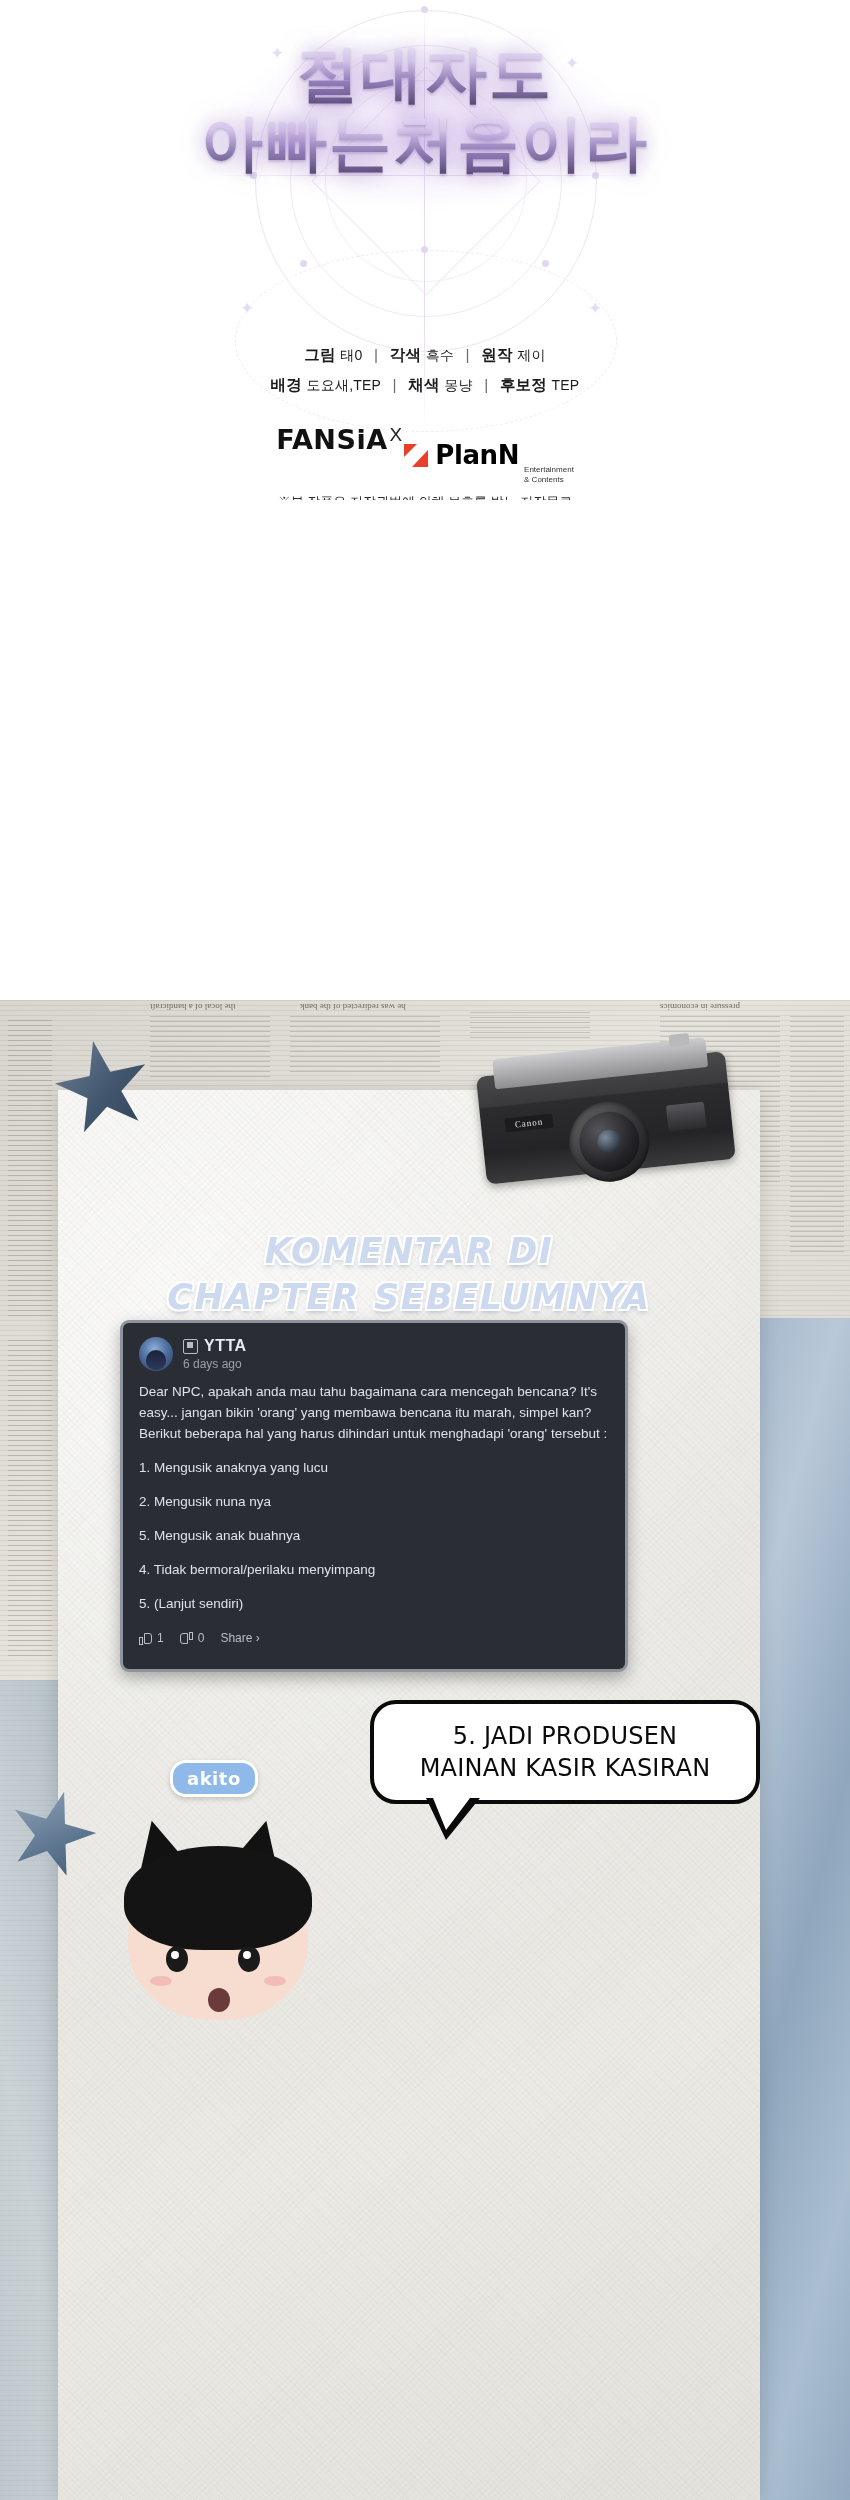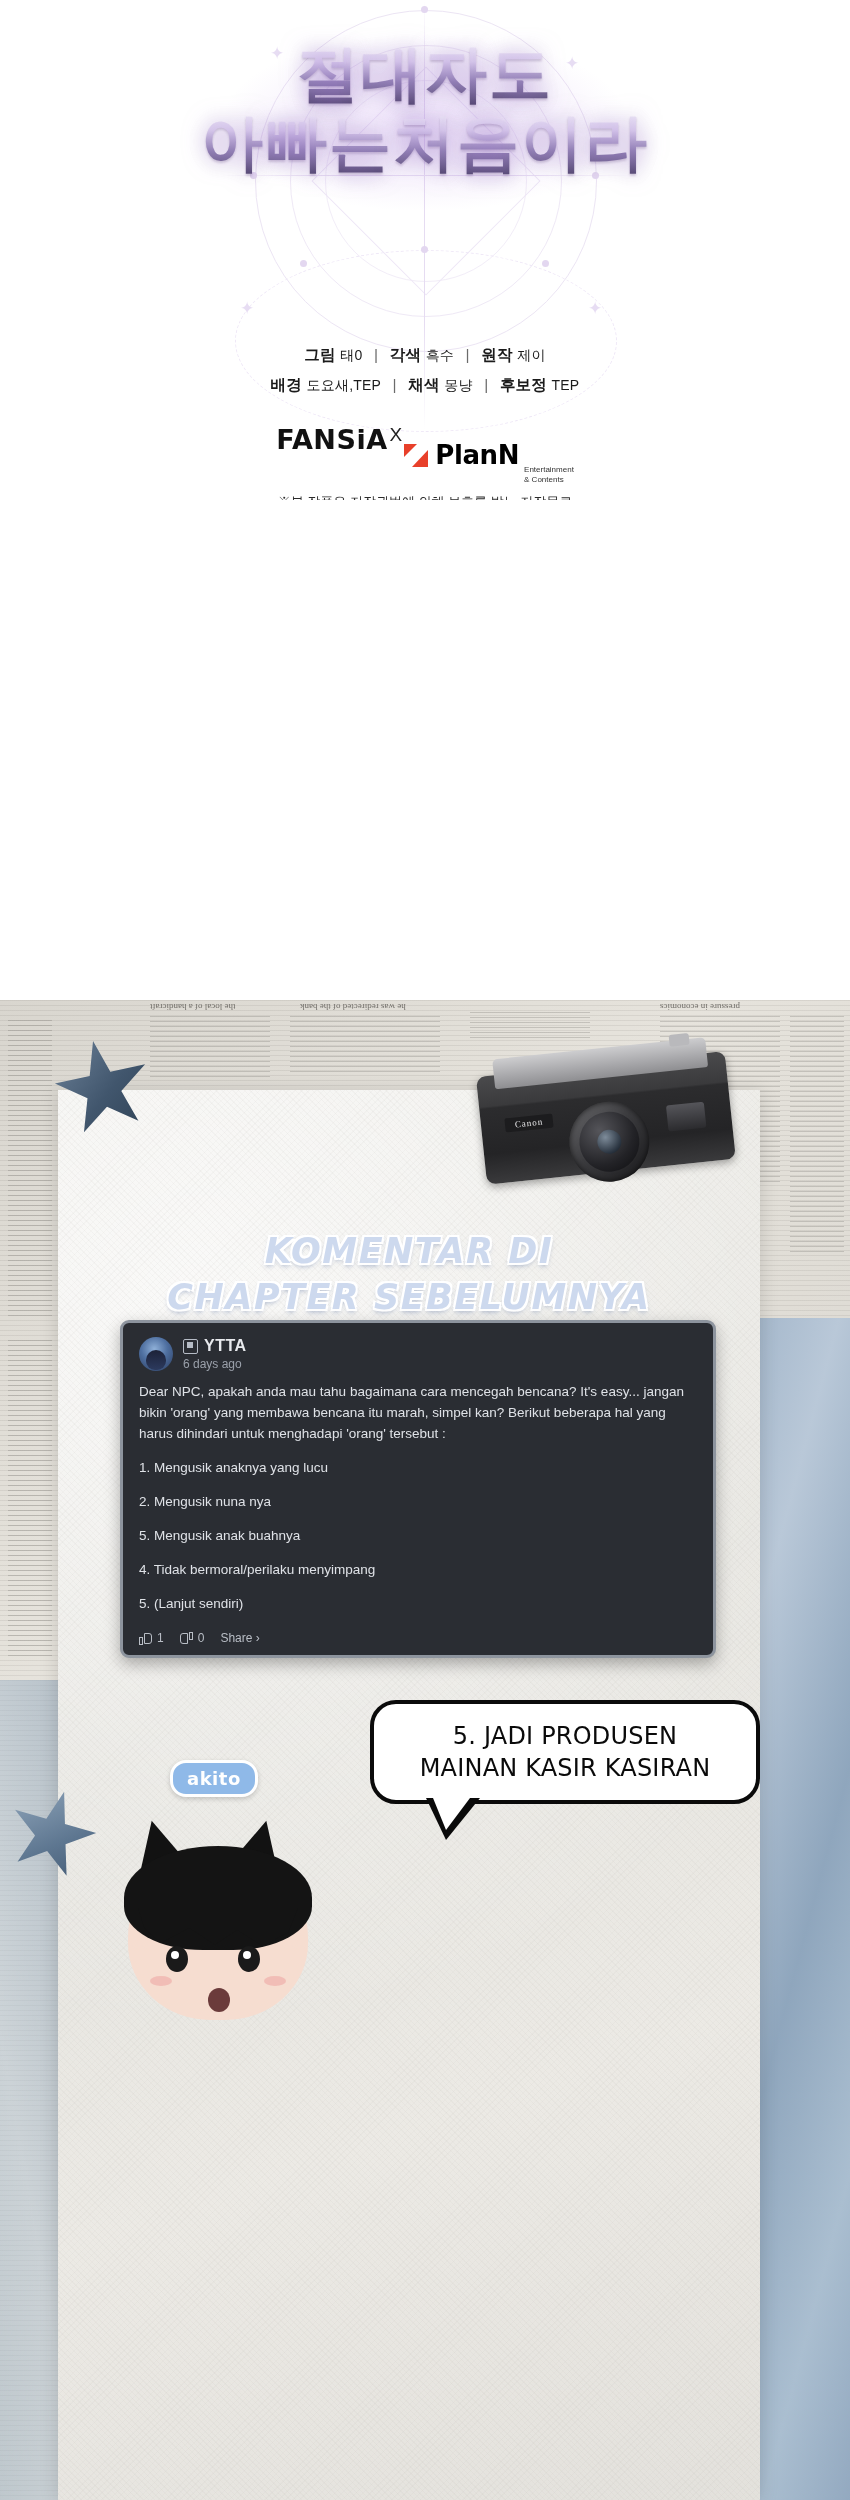--- a/index.html
+++ b/index.html
@@ -373,26 +373,26 @@
     text-shadow:
       -2px -2px 0 #ffffff, 2px -2px 0 #ffffff, -2px 2px 0 #ffffff, 2px 2px 0 #ffffff,
       0 3px 5px rgba(110,130,170,0.55);
   }
 
   
   .comment-card {
     position: absolute;
     left: 120px;
     top: 320px;
-    width: 596px;
+    width: 508px;
     background: #2a2d33;
     border: 3px solid #8d949e;
     border-radius: 9px;
     box-shadow: 0 6px 16px rgba(0,0,0,0.3);
-    padding: 14px 16px 10px 16px;
+    padding: 14px 16px 24px 16px;
     box-sizing: border-box;
   }
   .cm-head {
     display: flex;
     align-items: flex-start;
     gap: 10px;
     margin-bottom: 10px;
   }
   .cm-avatar {
     width: 34px; height: 34px;

